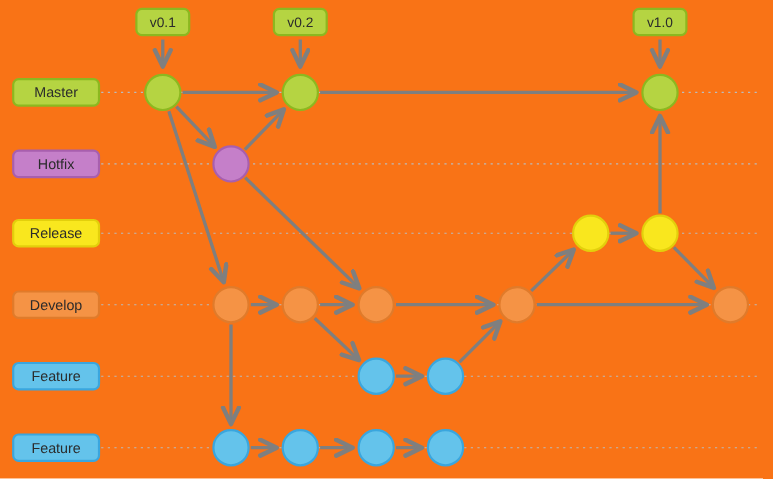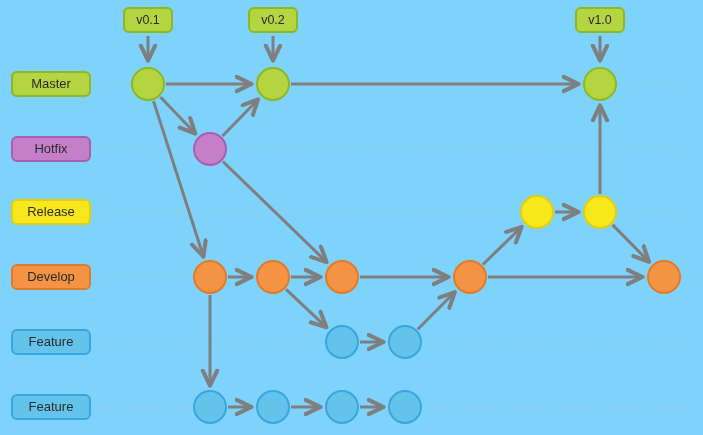--- a/index.html
+++ b/index.html
@@ -7,21 +7,21 @@
     padding: 0;
     background: #ffffff;
   }
   body {
     font-family: "Liberation Sans", sans-serif;
   }
   #diagram-root {
     position: relative;
     width: 703px;
     height: 435px;
-    background: #7dd3fc;
+    background: #f97316;
     overflow: hidden;
   }
   svg.canvas {
     position: absolute;
     left: 0;
     top: 0;
     width: 703px;
     height: 435px;
   }
   .lane-label-text {

